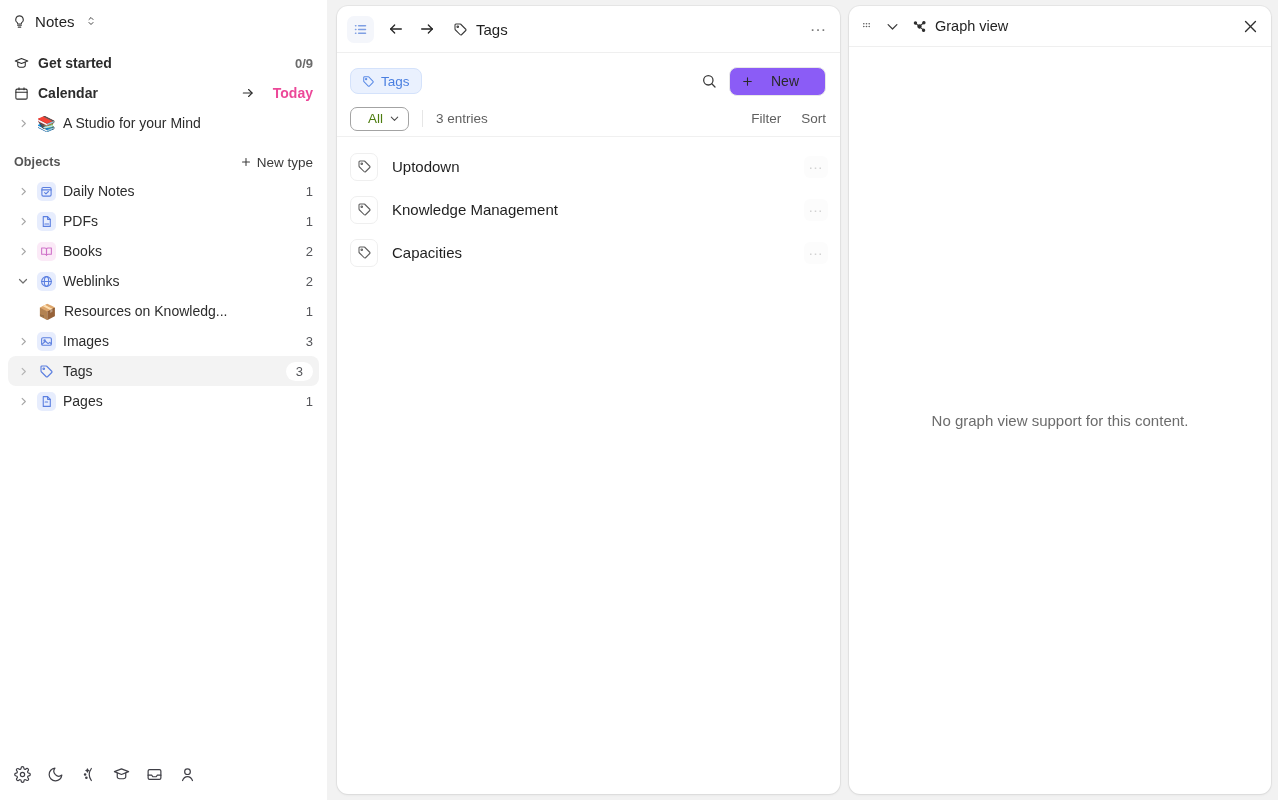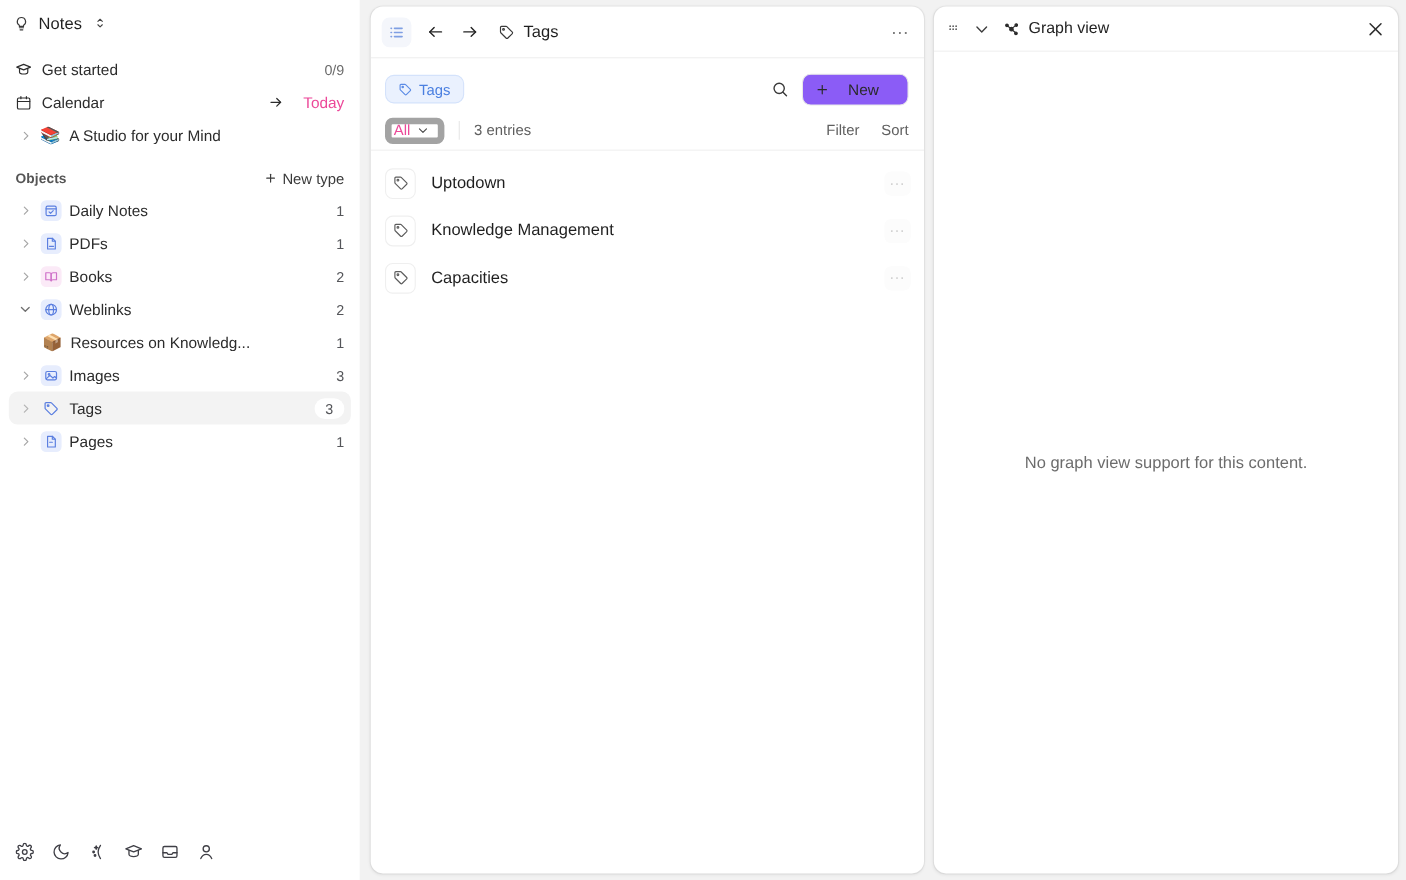--- a/index.html
+++ b/index.html
@@ -58,20 +58,21 @@
   }
 
   .sb-row {
     height: 30px;
     display: flex; align-items: center;
     margin: 0 8px; padding: 0 6px;
     border-radius: 7px;
     font-size: 14px; color: #2c2c2c;
     gap: 9px;
     position: relative;
+    font-weight: bold;
   }
   .sb-row .lbl { flex: 1; white-space: nowrap; overflow: hidden; text-overflow: ellipsis; }
   .sb-row .cnt { font-size: 13px; color: #6b6b6b; padding-left: 8px; }
   .sb-row .arrow { display: inline-flex; color: #333; }
   .sb-row .todaylbl { font-size: 14px; color: #ec4899; }
 
   .sb-section {
     display: flex; align-items: center; justify-content: space-between;
     padding: 0 14px; height: 28px; margin-top: 10px;
   }
@@ -168,23 +169,23 @@
   }
 
   .cp-metabar {
     height: 36px; display:flex; align-items:center;
     padding: 0 14px 0 13px;
     border-bottom: 1px solid #f0f0f0;
     margin: 0 0 0 0;
   }
   .allsel {
     display:inline-flex; align-items:center; gap:6px;
-    height:24px; padding:0 8px 0 2px;
-    border:6px solid #a3a3a3; border-radius: 7px;
-    font-size: 13.5px; color:#ec4899;
+    height:24px; padding:0 8px 0 17px;
+    border:1px solid #a3a3a3; border-radius: 7px;
+    font-size: 13.5px; color:#4d7c0f;
   }
   .vdiv { width:1px; height:17px; background:#e6e6e6; margin: 0 13px; }
   .entries { font-size: 13.5px; color: #5f5f5f; }
   .meta-right { margin-left:auto; display:flex; gap:20px; }
   .meta-right span { font-size: 13.5px; color: #5f5f5f; }
 
   .cp-list { padding-top: 8px; flex: 1; overflow: hidden; }
   .lrow {
     height: 43px; display:flex; align-items:center;
     padding: 0 12px 0 13px; gap: 14px;

